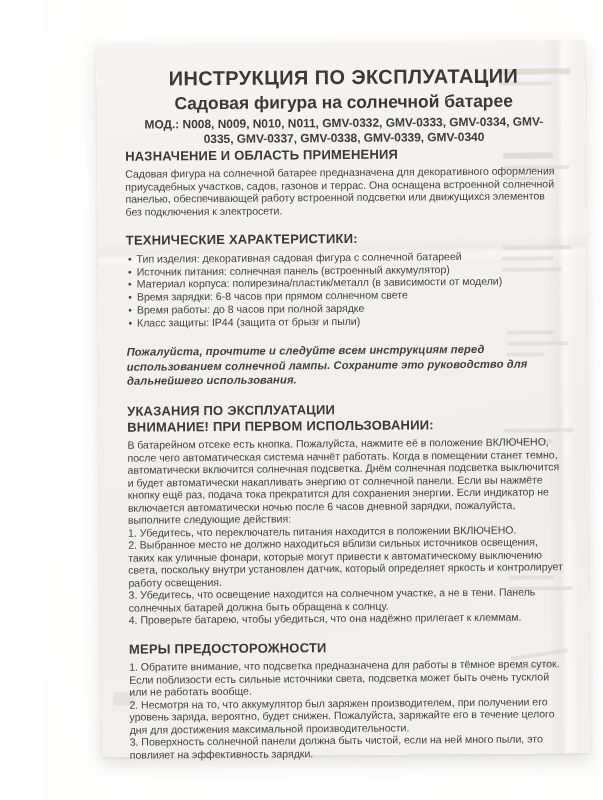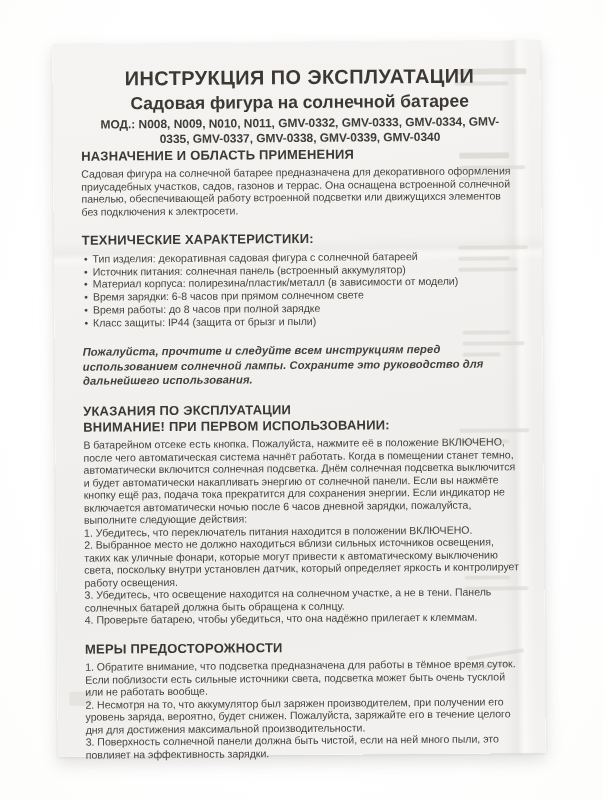--- a/index.html
+++ b/index.html
@@ -6,20 +6,21 @@
   body {
     width: 603px; height: 800px;
     background: #ffffff;
     font-family: "Liberation Sans", "DejaVu Sans", sans-serif;
     overflow: hidden;
     position: relative;
   }
   .scene {
     position: absolute; inset: 0;
     background: radial-gradient(ellipse at 50% 45%, #ffffff 60%, #fdfdfc 100%);
+    margin-left: 44px;
   }
   
   .paper {
     position: absolute;
     left: 55px; top: 42px;
     width: 488px; height: 713px;
     background: linear-gradient(168deg, #f5f4f2 0%, #f2f1ef 38%, #efeeec 68%, #f3f2f0 100%);
     transform: rotate(-0.45deg);
     transform-origin: 50% 50%;
     box-shadow: 0 7px 16px rgba(125,120,113,0.22), 0 1px 3px rgba(0,0,0,0.07);

